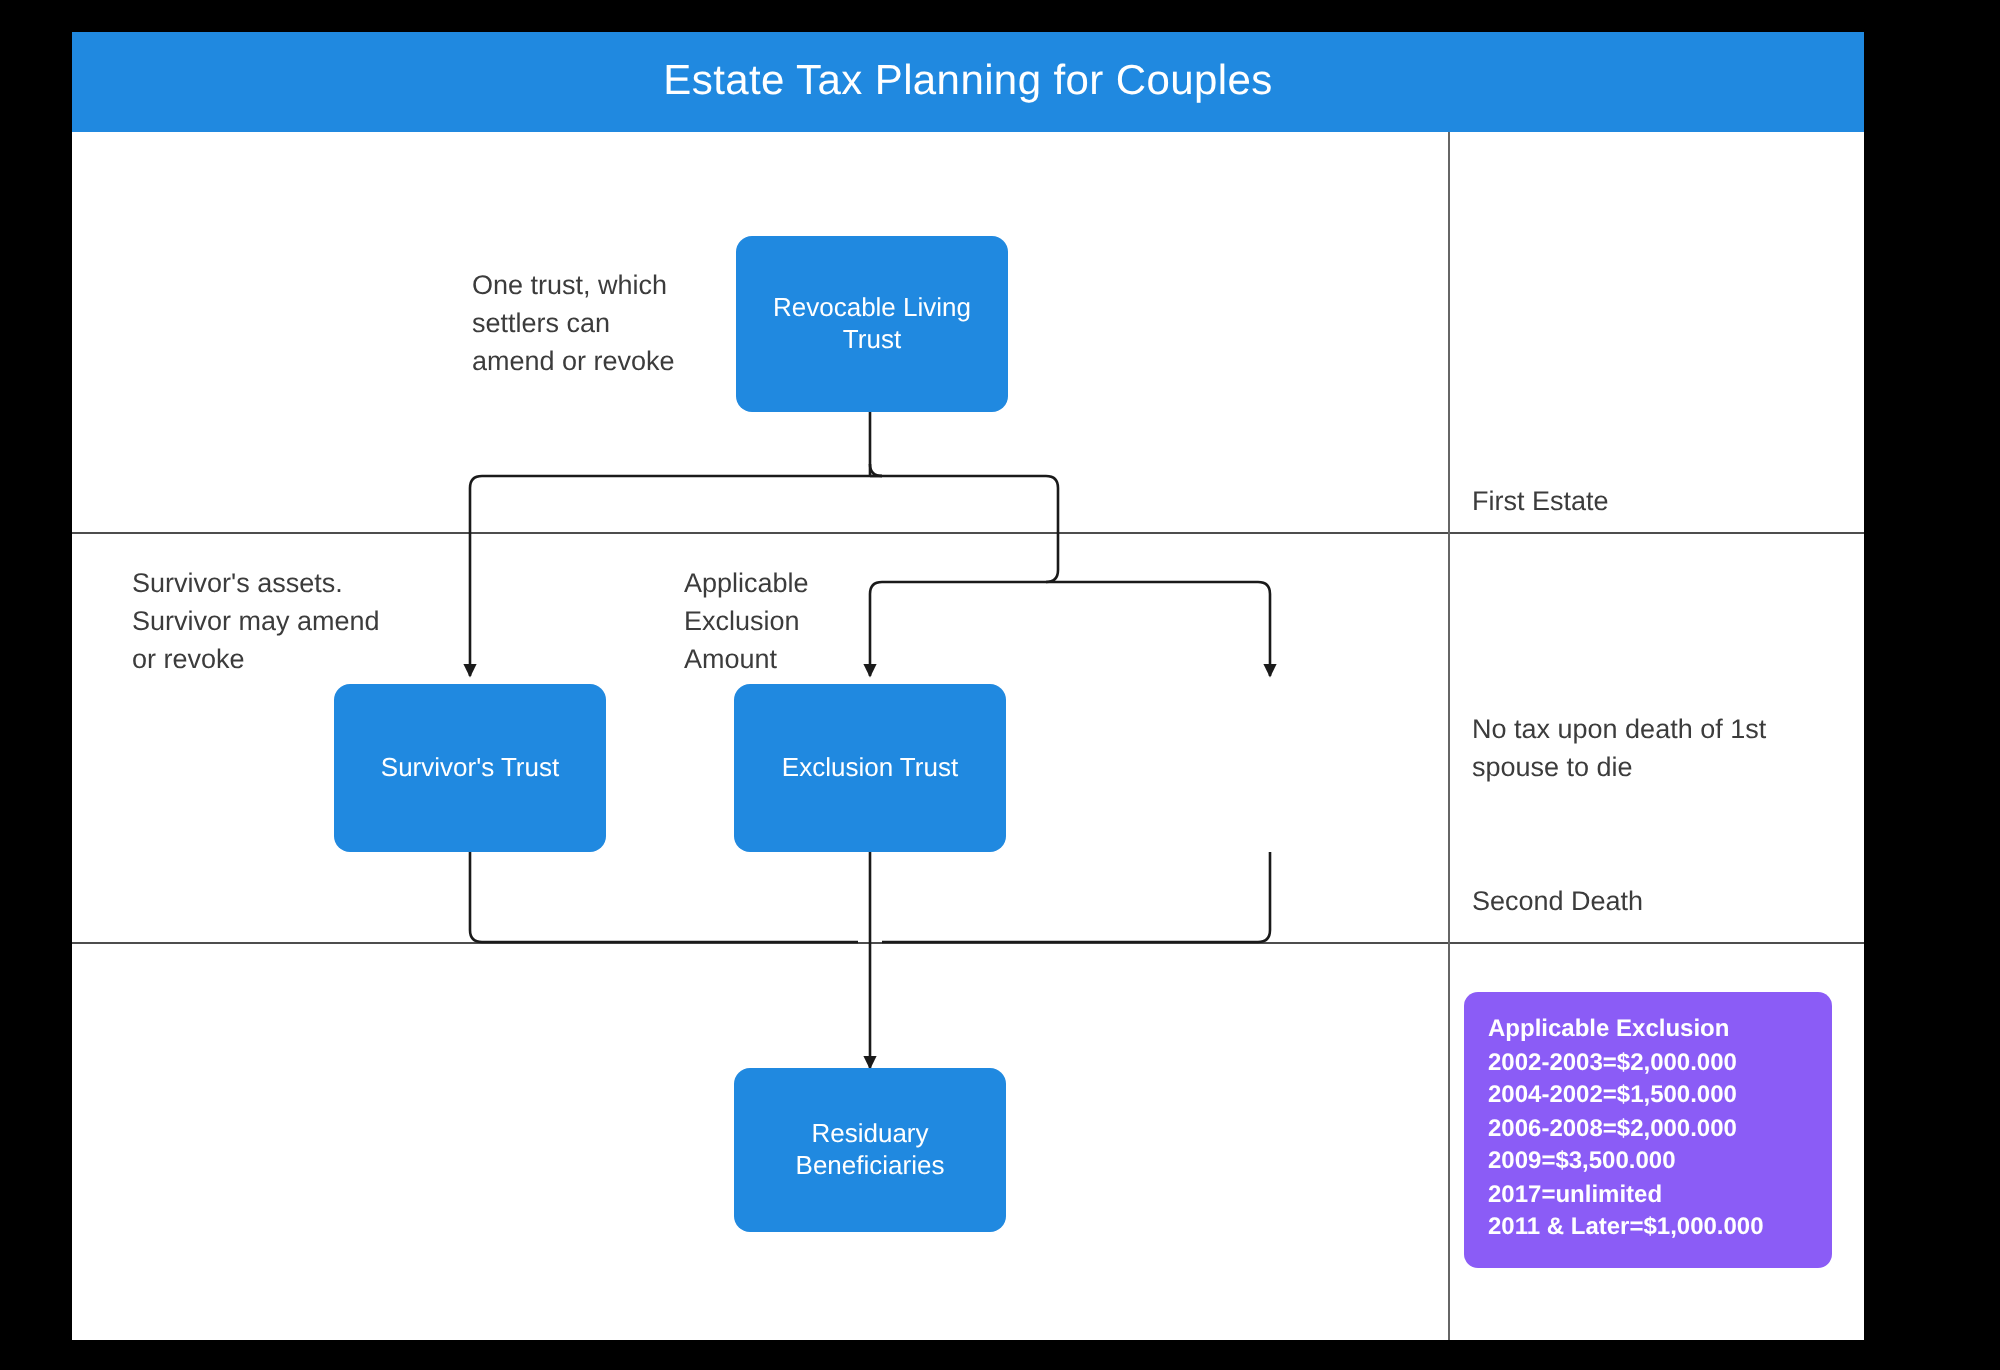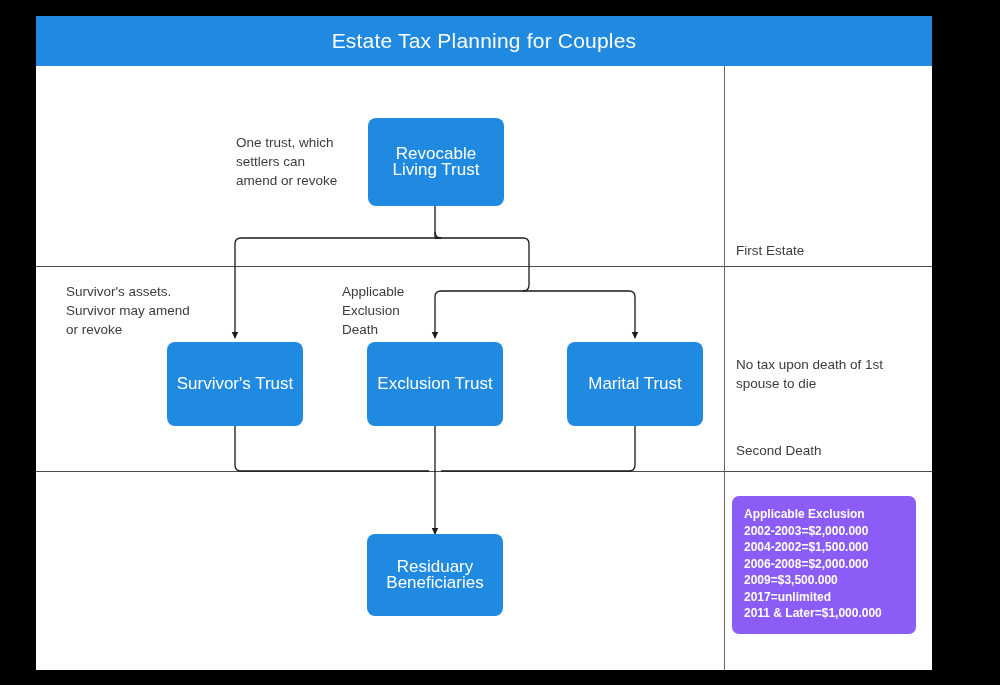--- a/index.html
+++ b/index.html
@@ -60,21 +60,21 @@
     width: 0;
     height: 604px;
     border-left: 1.4px solid #666666;
   }
   
   .node {
     position: absolute;
     background: #2089e0;
     border-radius: 8px;
     color: #ffffff;
-    font-size: 17px;
+    font-size: 13px;
     line-height: 16px;
     text-align: center;
     display: flex;
     align-items: center;
     justify-content: center;
     padding: 0 6px;
     box-sizing: border-box;
   }
   
   .note {
@@ -155,36 +155,35 @@
       </g>
     </svg>
 
     <div class="node" style="left:332px; top:102px; width:136px; height:88px;">Revocable Living
 Trust</div>
 
     <div class="node" style="left:131px; top:326px; width:136px; height:84px;">Survivor's Trust</div>
 
     <div class="node" style="left:331px; top:326px; width:136px; height:84px;">Exclusion Trust</div>
 
-    <div class="node" style="left:531px; top:326px; width:136px; height:84px;">Marital Trust</div>
 
     <div class="node" style="left:331px; top:518px; width:136px; height:82px;">Residuary
 Beneficiaries</div>
 
     <div class="note" style="left:172px; top:117px; width:150px;margin-left:28px;">One trust, which
 settlers can
 amend or revoke</div>
 
     <div class="note" style="left:30px; top:266px; width:190px;">Survivor's assets.
 Survivor may amend
 or revoke</div>
 
     <div class="note" style="left:306px; top:266px; width:110px;">Applicable
 Exclusion
-Death</div>
+Amount</div>
 
     <div class="lane-label" style="left:700px; top:225px;">First Estate</div>
 
     <div class="lane-label" style="left:700px; top:339px; width:180px;">No tax upon death of 1st
 spouse to die</div>
 
     <div class="lane-label" style="left:700px; top:425px;">Second Death</div>
 
     <div id="legend">
       <div class="legend-row">Applicable Exclusion</div>

